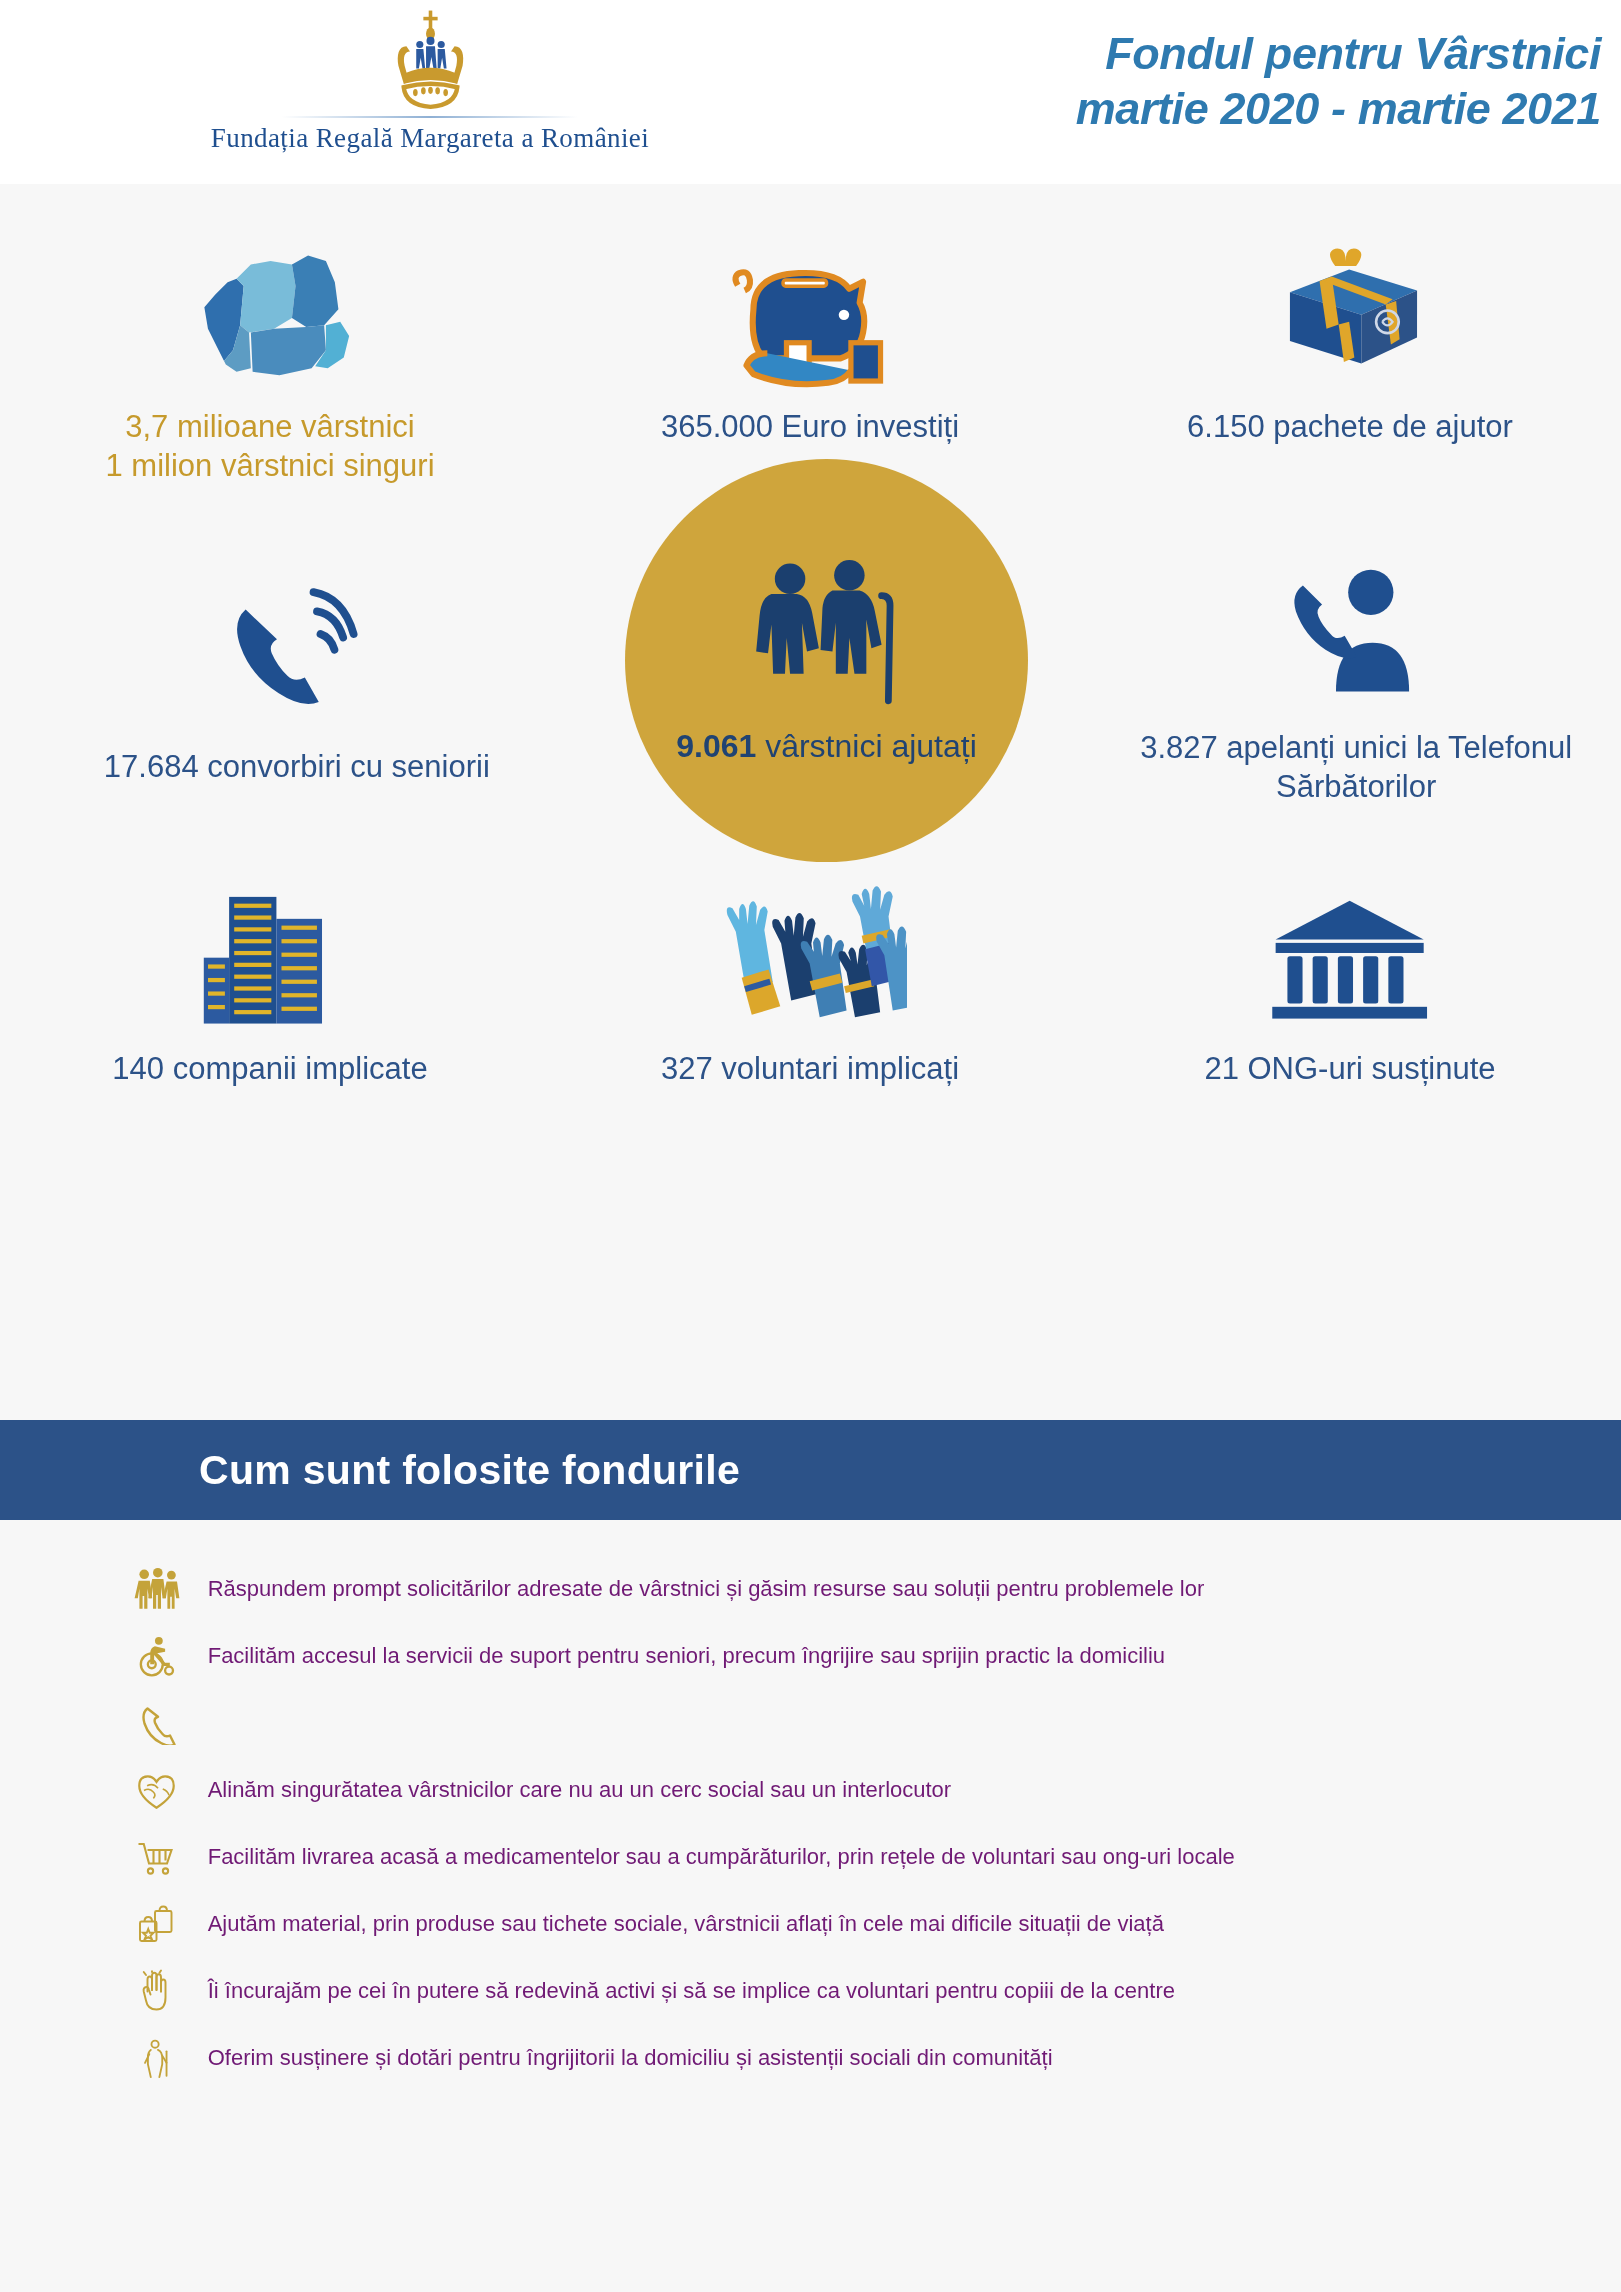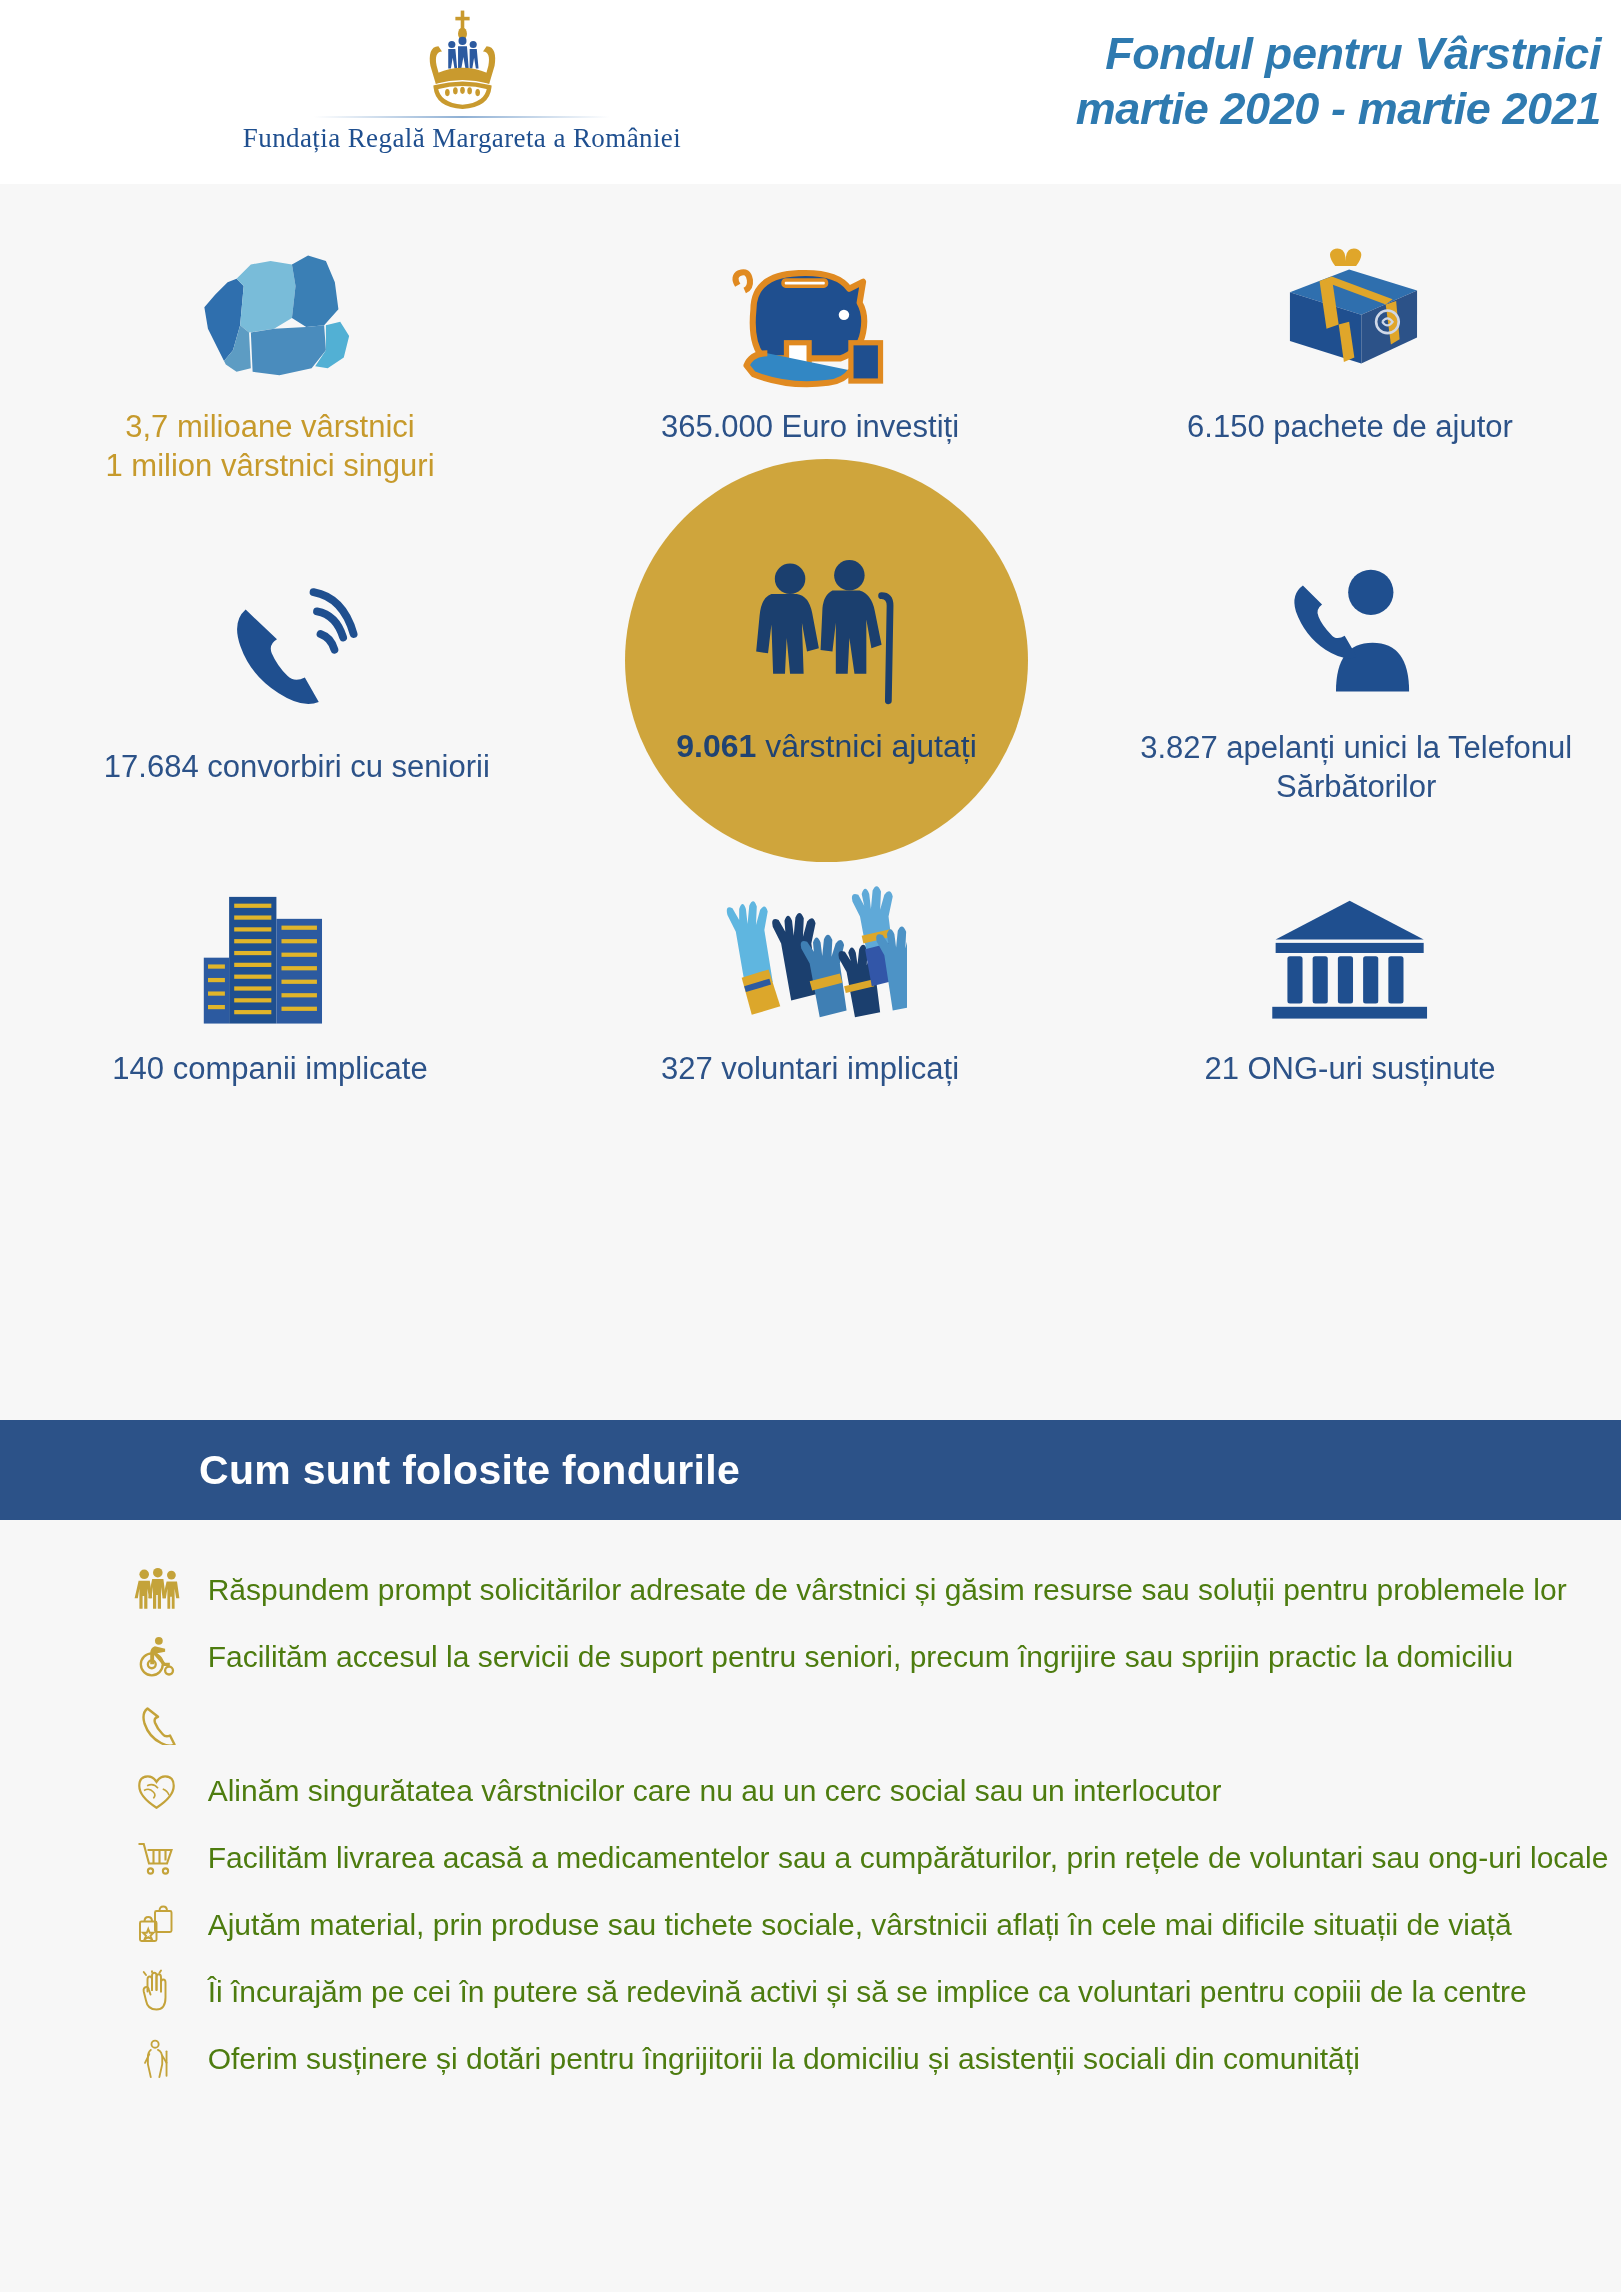--- a/index.html
+++ b/index.html
@@ -21,21 +21,21 @@
   .header {
     position: relative;
     width: 1621px;
     height: 184px;
     background: #ffffff;
     display: flex;
     align-items: center;
   }
   .logo-block {
     position: absolute;
-    left: 220px;
+    left: 188px;
     top: 7.2px;
     width: 484px;
     display: flex;
     flex-direction: column;
     align-items: center;
   }
   .crown-wrap { width: 107px; height: 107px; }
   .logo-rule {
     width: 296px; height: 1.8px; margin-top: 1.8px;
     background: linear-gradient(to right, rgba(44,82,136,0), #8fb0d4, rgba(44,82,136,0));
@@ -155,22 +155,22 @@
     height: 67px;
     padding-left: 125px;
   }
   .li-icon {
     width: 63px; height: 52px;
     flex: 0 0 63px;
     display: flex; align-items: center; justify-content: center;
     margin-right: 19.7px;
   }
   .li-text {
-    font-size: 30px;
-    color: #4d7c0f;
+    font-size: 22px;
+    color: #701a75;
     line-height: 1.2;
   }
 </style>
 </head>
 <body>
 
 <div class="page">
 
   <div class="header">
 

